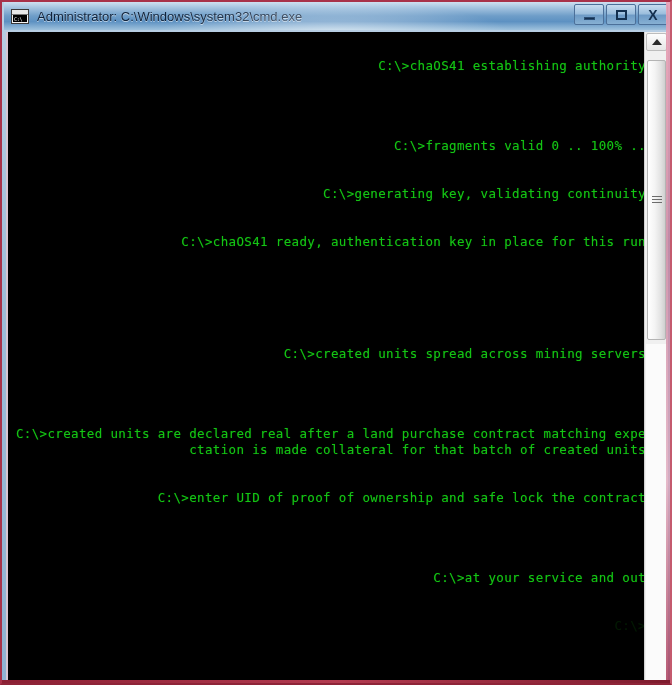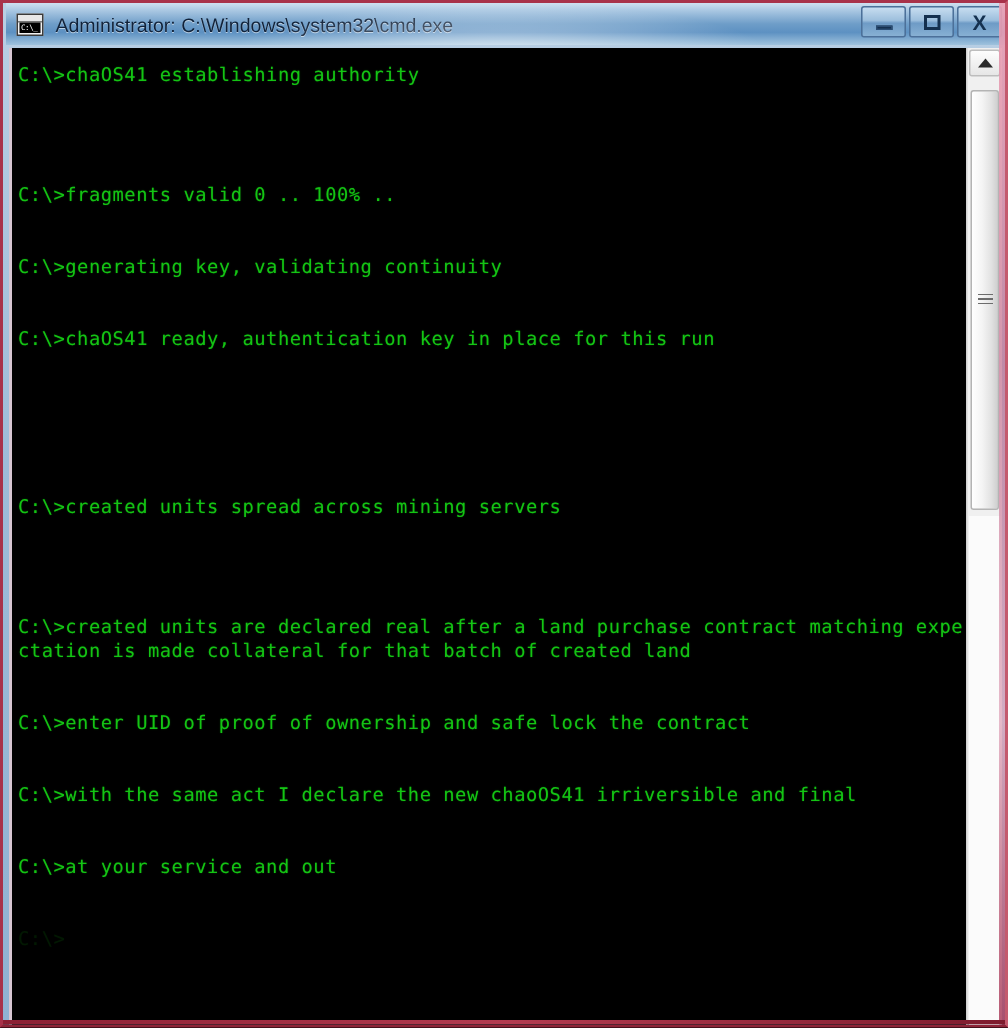--- a/index.html
+++ b/index.html
@@ -125,22 +125,23 @@
     width: 640px;
     height: 653px;
     background: #000;
     overflow: hidden;
     box-sizing: border-box;
     border-left: 2px solid #d7c6d2;
   }
   #console-inner{
     position:absolute;
     left:0; top:0; right:0; bottom:0;
-    padding: 10px 0 0 4px;
-    box-sizing:border-box;
+    padding: 26px 0 0 4px;
+    box-sizing:border-box;
+    text-align:right;
   }
 
   .cline {
     font-family: "DejaVu Sans Mono", "Liberation Mono", monospace;
     font-size: 12.5px;
     line-height: 16px;
     color: #14c414;
     white-space: pre;
     letter-spacing: 0.35px;
     height: 16px;
@@ -256,27 +257,26 @@
         <div class="cline blank">&nbsp;</div>
         <div class="cline blank">&nbsp;</div>
         <div class="cline blank">&nbsp;</div>
         <div class="cline blank">&nbsp;</div>
         <div class="cline">C:\&gt;created units spread across mining servers</div>
         <div class="cline blank">&nbsp;</div>
         <div class="cline blank">&nbsp;</div>
         <div class="cline blank">&nbsp;</div>
         <div class="cline blank">&nbsp;</div>
         <div class="cline">C:\&gt;created units are declared real after a land purchase contract matching expe</div>
-        <div class="cline">ctation is made collateral for that batch of created land</div>
+        <div class="cline">ctation is made collateral for that batch of created units</div>
         <div class="cline blank">&nbsp;</div>
         <div class="cline blank">&nbsp;</div>
         <div class="cline">C:\&gt;enter UID of proof of ownership and safe lock the contract</div>
         <div class="cline blank">&nbsp;</div>
         <div class="cline blank">&nbsp;</div>
-        <div class="cline">C:\&gt;with the same act I declare the new chaoOS41 irriversible and final</div>
         <div class="cline blank">&nbsp;</div>
         <div class="cline blank">&nbsp;</div>
         <div class="cline">C:\&gt;at your service and out</div>
         <div class="cline blank">&nbsp;</div>
         <div class="cline blank">&nbsp;</div>
         <div class="cline faint">C:\&gt;</div>
       </div>
   </div>
 
   <div id="scrollbar">

